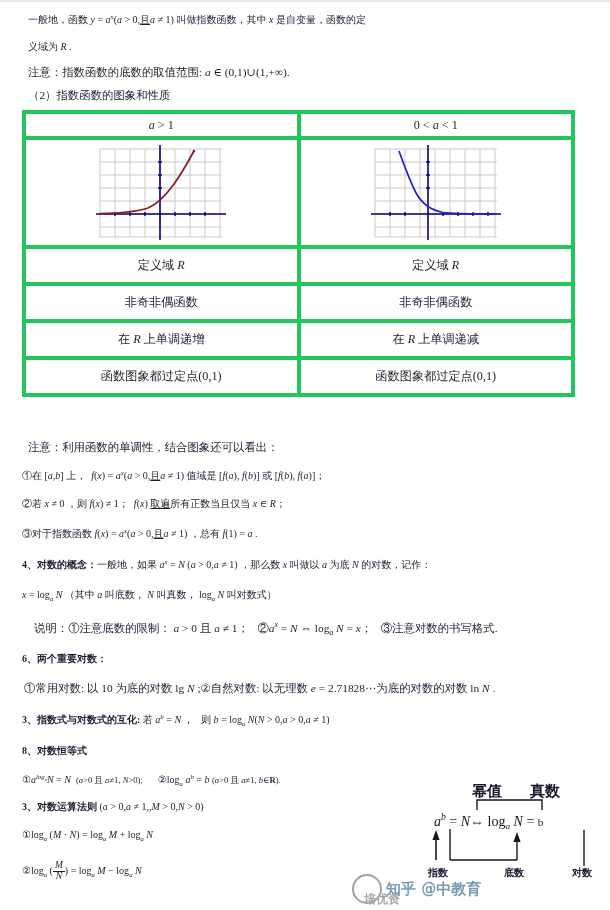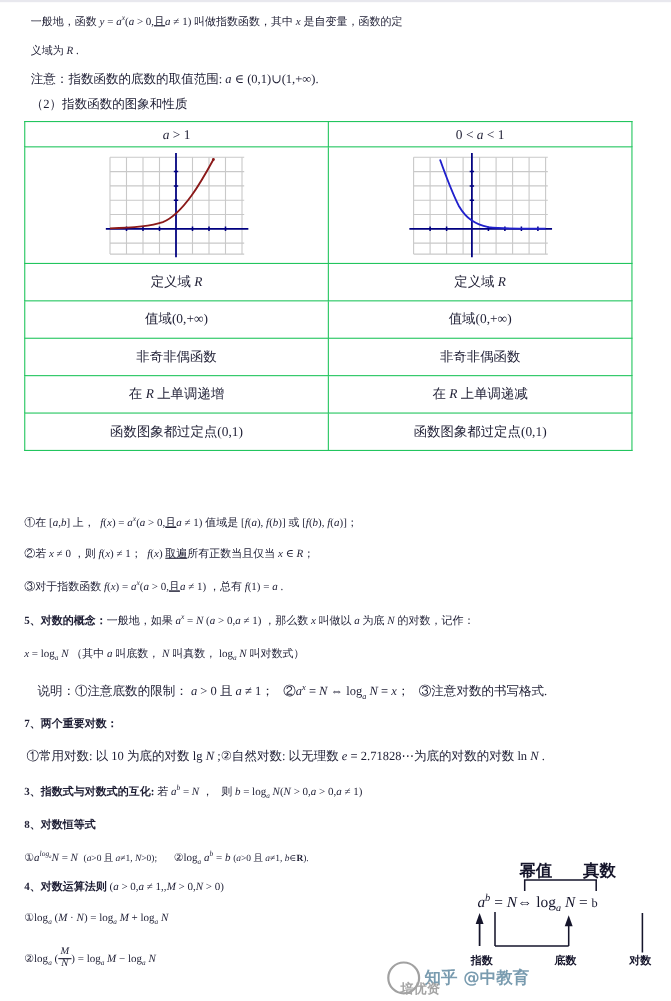--- a/index.html
+++ b/index.html
@@ -42,21 +42,21 @@
   
   .gtable {
     position: absolute;
     left: 22px;
     top: 110px;
     width: 553px;
     border-collapse: collapse;
     table-layout: fixed;
   }
   .gtable td {
-    border: 1px solid #22c55e;
+    border: 4px solid #22c55e;
     text-align: center;
     vertical-align: middle;
     font-size: 12.2px;
     color: #1d1d33;
     padding: 0;
   }
   .gtable td.hdr { height: 22px; }
   .gtable td.graphcell { height: 105px; }
   .gtable td.rowcell { height: 33px; }
 
@@ -256,89 +256,88 @@
     </tr>
     <tr>
       <td class="rowcell">
         定义域&nbsp;<span class="mi">R</span>
       </td>
       <td class="rowcell">
         定义域&nbsp;<span class="mi">R</span>
       </td>
     </tr>
     <tr>
-      <td class="rowcell">值域(0,+∞)</td>
-      <td class="rowcell">值域(0,+∞)</td>
-    </tr>
-    <tr>
       <td class="rowcell">非奇非偶函数</td>
       <td class="rowcell">非奇非偶函数</td>
     </tr>
     <tr>
       <td class="rowcell">
         在&nbsp;<span class="mi">R</span>&nbsp;上单调递增
       </td>
       <td class="rowcell">
         在&nbsp;<span class="mi">R</span>&nbsp;上单调递减
       </td>
     </tr>
     <tr>
       <td class="rowcell">函数图象都过定点(0,1)</td>
       <td class="rowcell">函数图象都过定点(0,1)</td>
     </tr>
   </tbody>
     </table>
 
+  <div class="para" style="left:28px; top:440px; font-size:11.4px;">
+    注意：利用函数的单调性，结合图象还可以看出：
+  </div>
 
   <div class="para" style="left:22px; top:468px;">
     ①在&nbsp;[<span class="mi">a</span>,<span class="mi">b</span>]&nbsp;上，&nbsp;&nbsp;<span class="mi">f</span>(<span class="mi">x</span>)&nbsp;=&nbsp;<span class="mi">a</span><sup class="ex">x</sup>(<span class="mi">a</span>&nbsp;&gt;&nbsp;0,<span class="ul">且</span><span class="mi">a</span>&nbsp;≠&nbsp;1)&nbsp;值域是&nbsp;[<span class="mi">f</span>(<span class="mi">a</span>),&nbsp;<span class="mi">f</span>(<span class="mi">b</span>)]&nbsp;或&nbsp;[<span class="mi">f</span>(<span class="mi">b</span>),&nbsp;<span class="mi">f</span>(<span class="mi">a</span>)]；
   </div>
 
   <div class="para" style="left:22px; top:497px;">
     ②若&nbsp;<span class="mi">x</span>&nbsp;≠&nbsp;0&nbsp;，则&nbsp;<span class="mi">f</span>(<span class="mi">x</span>)&nbsp;≠&nbsp;1；&nbsp;&nbsp;<span class="mi">f</span>(<span class="mi">x</span>)&nbsp;<span class="ul">取遍</span>所有正数当且仅当&nbsp;<span class="mi">x</span>&nbsp;∈&nbsp;<span class="mi">R</span>；
   </div>
 
   <div class="para" style="left:22px; top:526px;">
     ③对于指数函数&nbsp;<span class="mi">f</span>(<span class="mi">x</span>)&nbsp;=&nbsp;<span class="mi">a</span><sup class="ex">x</sup>(<span class="mi">a</span>&nbsp;&gt;&nbsp;0,<span class="ul">且</span><span class="mi">a</span>&nbsp;≠&nbsp;1)&nbsp;，总有&nbsp;<span class="mi">f</span>(1)&nbsp;=&nbsp;<span class="mi">a</span>&nbsp;.
   </div>
 
   <div class="para" style="left:22px; top:557px;">
-    <b>5、对数的概念：</b>一般地，如果&nbsp;<span class="mi">a</span><sup class="ex">x</sup>&nbsp;=&nbsp;<span class="mi">N</span>&nbsp;(<span class="mi">a</span>&nbsp;&gt;&nbsp;0,<span class="mi">a</span>&nbsp;≠&nbsp;1)&nbsp;，那么数&nbsp;<span class="mi">x</span>&nbsp;叫做以&nbsp;<span class="mi">a</span>&nbsp;为底&nbsp;<span class="mi">N</span>&nbsp;的对数，记作：
+    <b>4、对数的概念：</b>一般地，如果&nbsp;<span class="mi">a</span><sup class="ex">x</sup>&nbsp;=&nbsp;<span class="mi">N</span>&nbsp;(<span class="mi">a</span>&nbsp;&gt;&nbsp;0,<span class="mi">a</span>&nbsp;≠&nbsp;1)&nbsp;，那么数&nbsp;<span class="mi">x</span>&nbsp;叫做以&nbsp;<span class="mi">a</span>&nbsp;为底&nbsp;<span class="mi">N</span>&nbsp;的对数，记作：
   </div>
 
   <div class="para" style="left:22px; top:588px;">
     <span class="mi">x</span>&nbsp;=&nbsp;log<sub class="sb">a</sub>&nbsp;<span class="mi">N</span>&nbsp;（其中&nbsp;<span class="mi">a</span>&nbsp;叫底数，&nbsp;<span class="mi">N</span>&nbsp;叫真数，&nbsp;log<sub class="sb">a</sub>&nbsp;<span class="mi">N</span>&nbsp;叫对数式）
   </div>
 
   <div class="para" style="left:34px; top:620px; font-size:11.4px;">
     说明：①注意底数的限制：&nbsp;<span class="mi">a</span>&nbsp;&gt;&nbsp;0&nbsp;且&nbsp;<span class="mi">a</span>&nbsp;≠&nbsp;1；&nbsp;&nbsp;&nbsp;②<span class="mi">a</span><sup class="ex">x</sup>&nbsp;=&nbsp;<span class="mi">N</span>&nbsp;⇔&nbsp;log<sub class="sb">a</sub>&nbsp;<span class="mi">N</span>&nbsp;=&nbsp;<span class="mi">x</span>；&nbsp;&nbsp;&nbsp;③注意对数的书写格式.
   </div>
 
   <div class="para" style="left:22px; top:652px;">
-    <b>7、两个重要对数：</b>
+    <b>6、两个重要对数：</b>
   </div>
 
   <div class="para" style="left:24px; top:681px; font-size:11.4px;">
     ①常用对数: 以&nbsp;10&nbsp;为底的对数&nbsp;lg&nbsp;<span class="mi">N</span>&nbsp;;②自然对数: 以无理数&nbsp;<span class="mi">e</span>&nbsp;=&nbsp;2.71828⋯为底的对数的对数&nbsp;ln&nbsp;<span class="mi">N</span>&nbsp;.
   </div>
 
   <div class="para" style="left:22px; top:712px;">
     <b>3、指数式与对数式的互化:</b>&nbsp;若&nbsp;<span class="mi">a</span><sup class="ex">b</sup>&nbsp;=&nbsp;<span class="mi">N</span>&nbsp;，&nbsp;&nbsp;&nbsp;则&nbsp;<span class="mi">b</span>&nbsp;=&nbsp;log<sub class="sb">a</sub>&nbsp;<span class="mi">N</span>(<span class="mi">N</span>&nbsp;&gt;&nbsp;0,<span class="mi">a</span>&nbsp;&gt;&nbsp;0,<span class="mi">a</span>&nbsp;≠&nbsp;1)
   </div>
 
   <div class="para" style="left:22px; top:744px;">
     <b>8、对数恒等式</b>
   </div>
 
   <div class="para" style="left:22px; top:772px;">
     ①<span class="mi">a</span><sup class="ex">log<sub class="sb">a</sub></sup><span class="mi">N</span>&nbsp;=&nbsp;<span class="mi">N</span>&nbsp;&nbsp;<span style="font-size:0.86em">(<span class="mi">a</span>&gt;0&nbsp;且&nbsp;<span class="mi">a</span>≠1,&nbsp;<span class="mi">N</span>&gt;0);</span>&nbsp;&nbsp;&nbsp;&nbsp;&nbsp;&nbsp;②log<sub class="sb">a</sub>&nbsp;<span class="mi">a</span><sup class="ex">b</sup>&nbsp;=&nbsp;<span class="mi">b</span>&nbsp;<span style="font-size:0.86em">(<span class="mi">a</span>&gt;0&nbsp;且&nbsp;<span class="mi">a</span>≠1,&nbsp;<span class="mi">b</span>∈<b>R</b>).</span>
   </div>
 
   <div class="para" style="left:22px; top:800px;">
-    <b>4、对数运算法则</b>&nbsp;(<span class="mi">a</span>&nbsp;&gt;&nbsp;0,<span class="mi">a</span>&nbsp;≠&nbsp;1,,<span class="mi">M</span>&nbsp;&gt;&nbsp;0,<span class="mi">N</span>&nbsp;&gt;&nbsp;0)
+    <b>3、对数运算法则</b>&nbsp;(<span class="mi">a</span>&nbsp;&gt;&nbsp;0,<span class="mi">a</span>&nbsp;≠&nbsp;1,,<span class="mi">M</span>&nbsp;&gt;&nbsp;0,<span class="mi">N</span>&nbsp;&gt;&nbsp;0)
   </div>
 
   <div class="para" style="left:22px; top:862px;">
     ②log<sub class="sb">a</sub>&nbsp;(<span class="frac"><span class="num mi">M</span><span class="den mi">N</span></span>)&nbsp;=&nbsp;log<sub class="sb">a</sub>&nbsp;<span class="mi">M</span>&nbsp;−&nbsp;log<sub class="sb">a</sub>&nbsp;<span class="mi">N</span>
   </div>
 
   <div class="para" style="left:22px; top:828px;">
     ①log<sub class="sb">a</sub>&nbsp;(<span class="mi">M</span>&nbsp;·&nbsp;<span class="mi">N</span>)&nbsp;=&nbsp;log<sub class="sb">a</sub>&nbsp;<span class="mi">M</span>&nbsp;+&nbsp;log<sub class="sb">a</sub>&nbsp;<span class="mi">N</span>
   </div>
 

